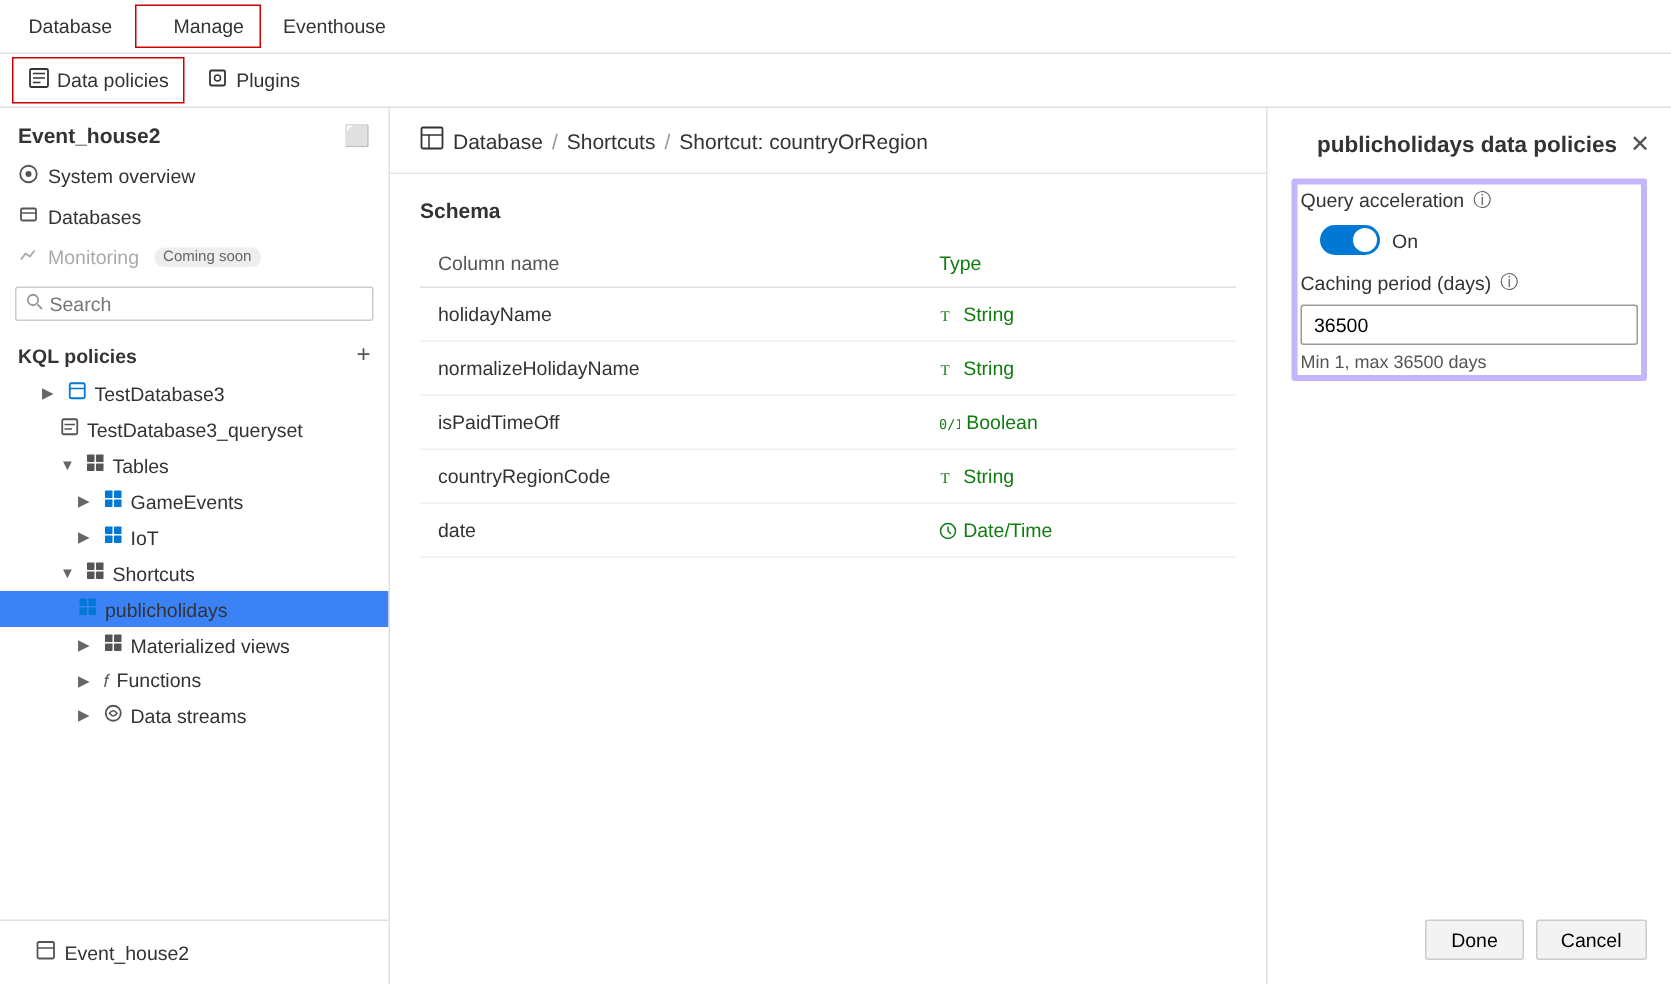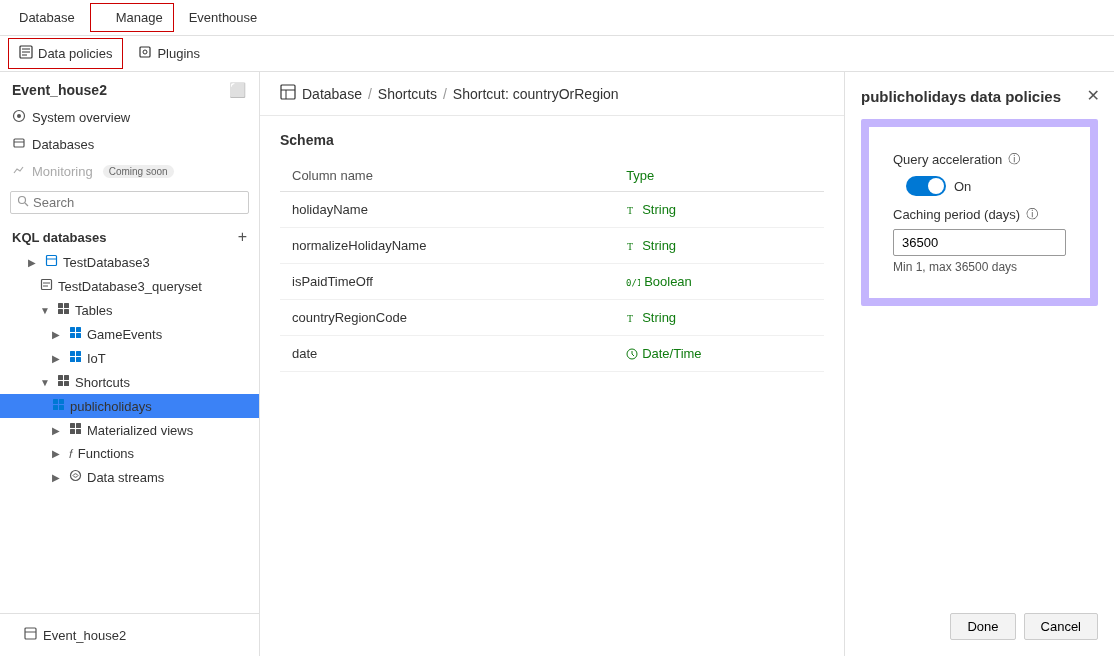--- a/index.html
+++ b/index.html
@@ -54,24 +54,24 @@
 
     .schema-table { width: 100%; border-collapse: collapse; }
     .schema-table th { text-align: left; padding: 8px 12px; font-size: 13px; color: #555; font-weight: 500; border-bottom: 1px solid #e0e0e0; }
     .schema-table td { padding: 10px 12px; border-bottom: 1px solid #f0f0f0; font-size: 13px; }
     .type-string { color: #107c10; display: flex; align-items: center; gap: 4px; }
     .type-boolean { color: #107c10; display: flex; align-items: center; gap: 4px; }
     .type-datetime { color: #107c10; display: flex; align-items: center; gap: 4px; }
 
     
     .right-panel { width: 270px; border-left: 1px solid #e0e0e0; background: #fff; display: flex; flex-direction: column; position: relative; padding: 16px; }
-    .right-panel-title { font-size: 15px; font-weight: 600; margin-bottom: 14px; padding-right: 20px; }
+    .right-panel-title { font-size: 15px; font-weight: 600; margin-bottom: 14px; padding-right: 20px; text-align: right; }
     .close-btn { position: absolute; top: 14px; right: 14px; background: none; border: none; cursor: pointer; font-size: 16px; color: #555; }
 
-    .panel-section { border: 8px solid #c4b5fd; border-radius: 2px; padding: 24px; margin-bottom: 10px; }
+    .panel-section { border: 4px solid #c4b5fd; border-radius: 2px; padding: 2px; margin-bottom: 10px; }
 
     .qa-label { display: flex; align-items: center; gap: 6px; font-size: 13px; font-weight: 500; margin-bottom: 8px; }
     .info-icon { color: #555; font-size: 12px; }
 
     
     .toggle-row { display: flex; align-items: center; gap: 8px; margin-bottom: 10px; margin-left: 13px; }
     .toggle { position: relative; width: 40px; height: 20px; }
     .toggle input { opacity: 0; width: 0; height: 0; }
     .toggle-slider { position: absolute; top: 0; left: 0; right: 0; bottom: 0; background: #0078d4; border-radius: 20px; cursor: pointer; }
     .toggle-slider::before { content: ''; position: absolute; height: 16px; width: 16px; left: 22px; bottom: 2px; background: white; border-radius: 50%; }
@@ -159,21 +159,21 @@
       <span>
         <svg width="12" height="12" viewBox="0 0 12 12" fill="none">
             <circle cx="5" cy="5" r="3.5" stroke="#999" stroke-width="1.2"></circle>
             <line x1="8" y1="8" x2="11" y2="11" stroke="#999" stroke-width="1.2"></line>
           </svg>
       </span>
       <input type="text" placeholder="Search" style="">
     </div>
 
     <div class="section-label">
-      <span>KQL databases</span>
+      <span>KQL policies</span>
       <button class="add-btn">+</button>
     </div>
 
     <div class="tree-item l2">
       <span class="chevron">▶</span>
       <span>
         <svg width="13" height="13" viewBox="0 0 13 13" fill="none">
             <rect x="1.5" y="1.5" width="10" height="10" rx="1" stroke="#0078d4" stroke-width="1.2" fill="none"></rect>
             <line x1="1.5" y1="5" x2="11.5" y2="5" stroke="#0078d4" stroke-width="1"></line>
           </svg>

